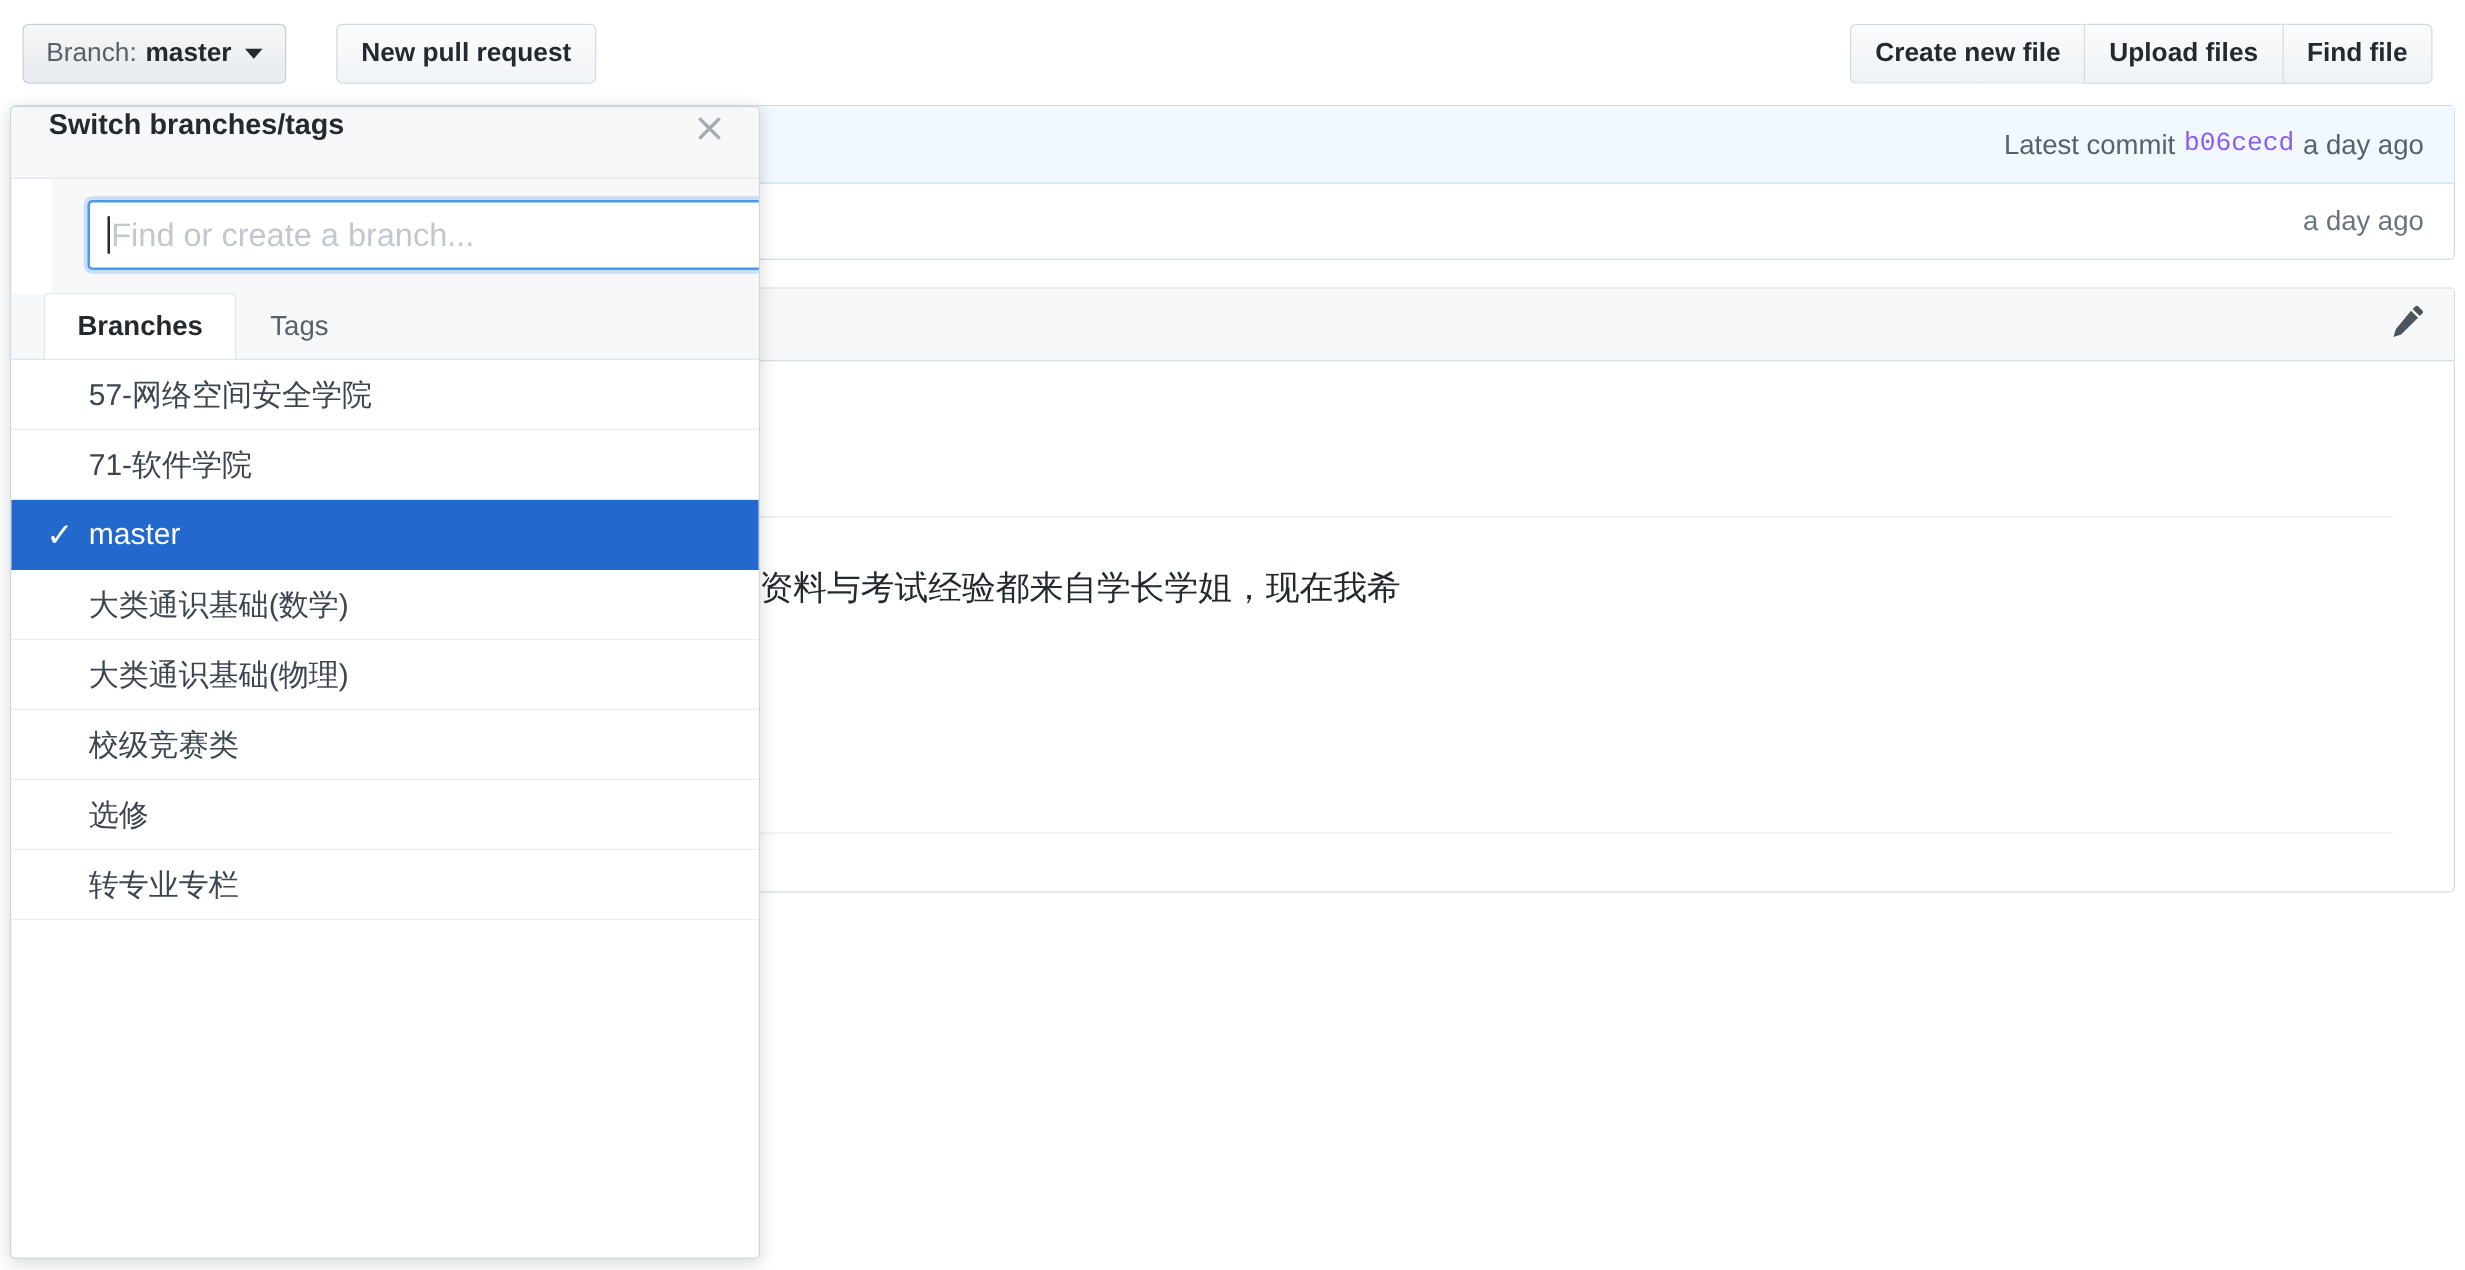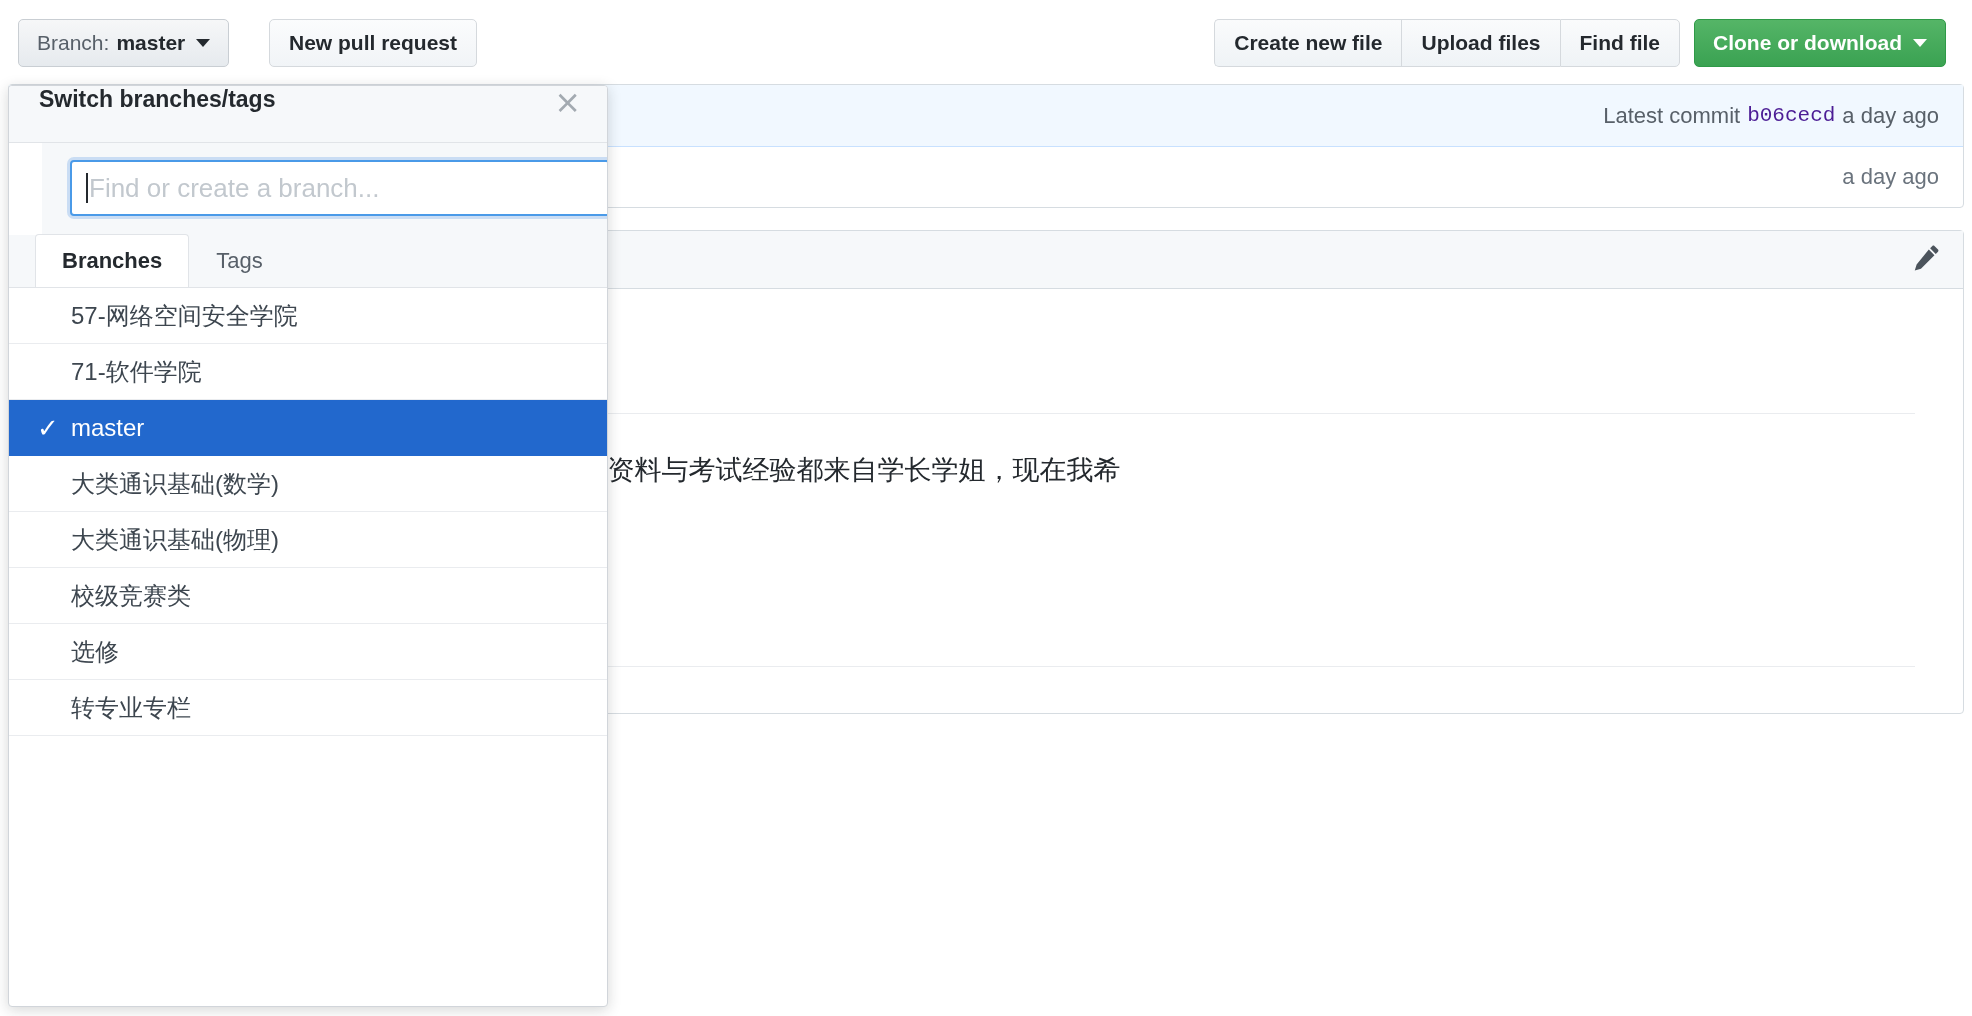--- a/index.html
+++ b/index.html
@@ -107,21 +107,21 @@
     display: flex;
     align-items: center;
     justify-content: flex-end;
     padding: 0 24px;
     font-size: 22px;
     color: #586069;
     box-sizing: border-box;
   }
   #commit-hash {
     font-family: "Liberation Mono", "DejaVu Sans Mono", monospace;
-    color: #4c1d95;
+    color: #8b5cf6;
     margin: 0 7px;
     font-size: 21px;
   }
   #commit-row {
     height: 60px;
     display: flex;
     align-items: center;
     justify-content: space-between;
     padding: 0 24px 0 38px;
     font-size: 22px;
@@ -345,24 +345,20 @@
       <div class="btn">
         <span>Create new file</span>
       </div>
       <div class="btn">
         <span>Upload files</span>
       </div>
       <div class="btn">
         <span>Find file</span>
       </div>
     </div>
-    <div id="clone-button" class="btn">
-      <span>Clone or download</span>
-      <span class="caret"></span>
-    </div>
   </div>
 
 </div>
 
 <div id="branch-dropdown">
 
   <div id="dropdown-header">
     <span id="dropdown-title">Switch branches/tags</span>
     <span id="dropdown-close">×</span>
   </div>

